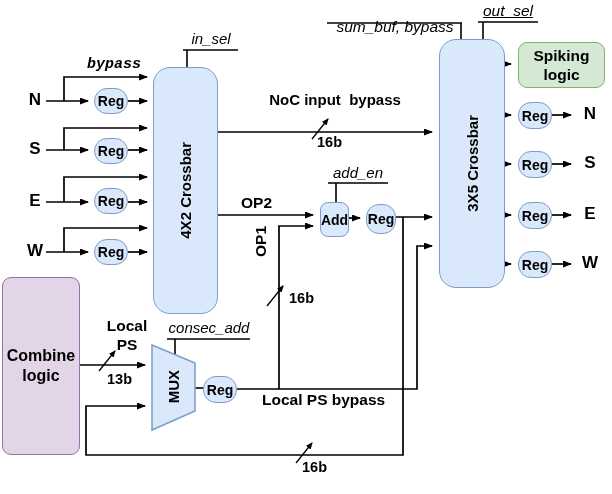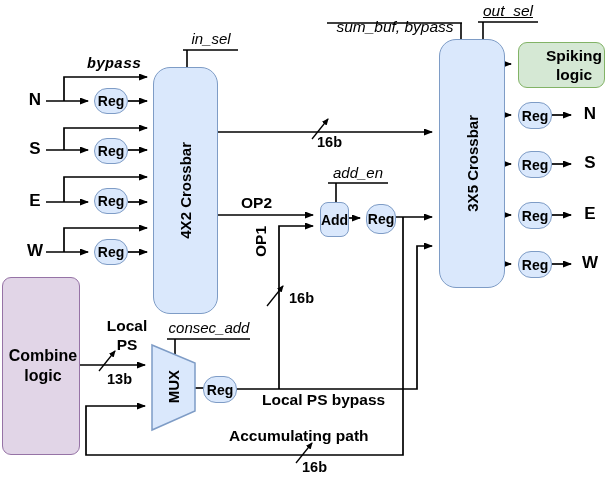--- a/index.html
+++ b/index.html
@@ -13,21 +13,21 @@
   .green{background:var(--green_fill,#d5e8d4);border:1.5px solid var(--green_stroke,#82b366);}
   .purple{background:var(--purple_fill,#e1d5e7);border:1.5px solid var(--purple_stroke,#9673a6);}
   .lbl{position:absolute;white-space:nowrap;}
   .b{font-weight:bold;}
   .i{font-style:italic;}
   .ctr{text-align:center;}
   .vtext{writing-mode:vertical-rl;transform:rotate(180deg);}
   .reg{font-weight:bold;font-size:14px;border-radius:13px;}
   .portL{font-weight:bold;font-size:17px;width:26px;text-align:center;}
   .xbar{border-radius:17px;font-weight:bold;font-size:15px;}
-  .wrap{white-space:normal;line-height:1.25;justify-content:flex-end;}
+  .wrap{white-space:normal;line-height:1.25;}
   .pre{white-space:pre;}
 </style>
 </head>
 <body>
 
 <div id="canvas">
 
   <svg id="wires" xmlns="http://www.w3.org/2000/svg">
     <defs>
       <marker id="arr" markerUnits="userSpaceOnUse" markerWidth="9" markerHeight="7" refX="8" refY="3.5" orient="auto">
@@ -158,26 +158,26 @@
   <div class="lbl portL" style="left:577px;top:204px;">E</div>
   <div class="lbl portL" style="left:577px;top:253px;">W</div>
 
   <div class="lbl b i ctr" style="left:80px;top:56px;width:68px;font-size:15px;font-family:Liberation Mono, monospace;">bypass</div>
   <div class="lbl i ctr" style="left:182px;top:30px;width:58px;font-size:15px;">in_sel</div>
   <div class="lbl i ctr" style="left:326px;top:18px;width:138px;font-size:15.5px;">sum_buf, bypass</div>
   <div class="lbl i ctr" style="left:476px;top:2px;width:64px;font-size:15.5px;text-decoration:underline;">out_sel</div>
   <div class="lbl i ctr" style="left:327px;top:164px;width:62px;font-size:15px;">add_en</div>
   <div class="lbl i ctr" style="left:166px;top:319px;width:86px;font-size:15px;">consec_add</div>
 
+  <div class="lbl b ctr pre" style="left:252px;top:91px;width:166px;font-size:15px;">NoC input  bypass</div>
   <div class="lbl b" style="left:241px;top:194px;font-size:15.5px;">OP2</div>
   <div class="lbl b" style="left:252px;top:218px;height:48px;font-size:15.5px;display:flex;align-items:center;">
     <span class="vtext">OP1</span>
   </div>
   <div class="lbl b ctr wrap" style="left:101px;top:316px;width:52px;font-size:15.5px;white-space:normal;">Local PS</div>
   <div class="lbl b" style="left:262px;top:391px;font-size:15.5px;">Local PS bypass</div>
-  <div class="lbl b" style="left:229px;top:427px;font-size:15.5px;">Accumulating path</div>
 
   <div class="lbl b" style="left:317px;top:134px;font-size:14.5px;">16b</div>
   <div class="lbl b" style="left:289px;top:290px;font-size:14.5px;">16b</div>
   <div class="lbl b" style="left:107px;top:371px;font-size:14.5px;">13b</div>
   <div class="lbl b" style="left:302px;top:459px;font-size:14.5px;">16b</div>
 
 </div>
 
 </body></html>

